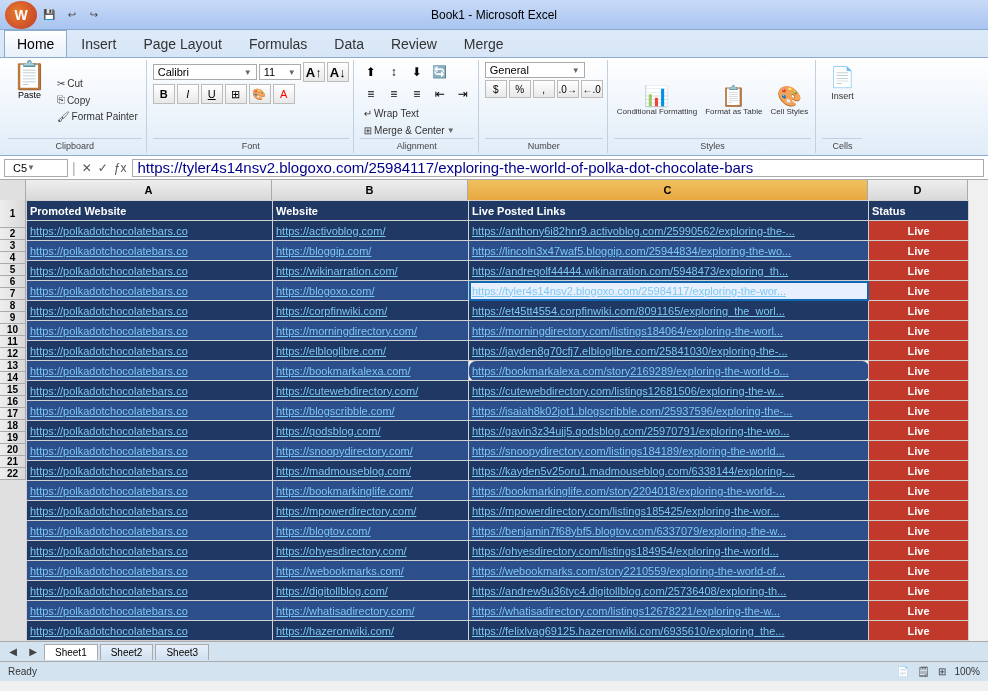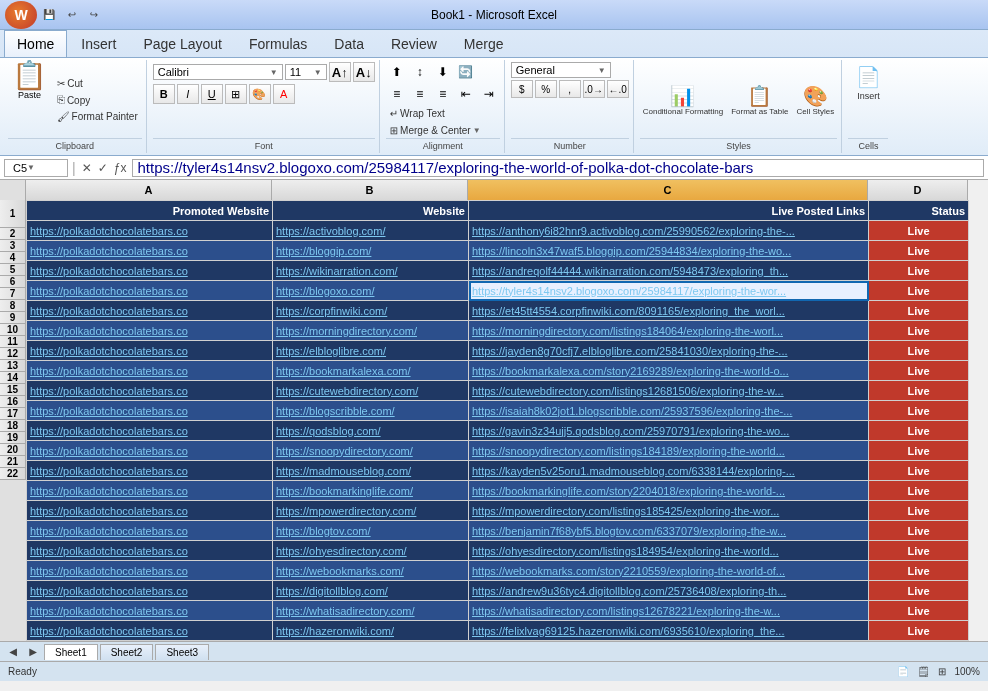--- a/index.html
+++ b/index.html
@@ -108,21 +108,21 @@
 
     
     .font-group-content { flex-direction: column; gap: 2px; }
     .font-row { display: flex; align-items: center; gap: 2px; }
     .font-combo {
       border: 1px solid #aaa;
       background: white;
       padding: 1px 4px;
       font-size: 11px;
       cursor: pointer;
-      width: 130px;
+      width: 104px;
       display: flex; align-items: center; justify-content: space-between;
     }
     .size-combo {
       border: 1px solid #aaa;
       background: white;
       padding: 1px 4px;
       font-size: 11px;
       cursor: pointer;
       width: 42px;
       display: flex; align-items: center; justify-content: space-between;
@@ -223,21 +223,21 @@
     .col-a { width: 246px; min-width: 246px; }
     .col-b { width: 196px; min-width: 196px; }
     .col-c { width: 400px; min-width: 400px; }
     .col-d { width: 100px; min-width: 100px; }
 
     
     .header-row td {
       background: #1f3864;
       color: white;
       font-weight: bold;
-      text-align: right;
+      text-align: left;
       font-size: 13px;
       height: 28px;
     }
 
     
     .dark-row td { background: #1f3864; }
     .dark-row td a, .dark-row td { color: #4fc3f7; text-decoration: underline; }
     .dark-row td.status-cell { background: #c0392b; color: white; font-weight: bold; text-align: center; text-decoration: none; }
 
     .alt-row td { background: #2c4f8c; }
@@ -542,21 +542,21 @@
             </tr>
             <tr class="dark-row">
               <td style="color: rgb(126, 200, 240); text-decoration: underline;">https://polkadotchocolatebars.co</td>
               <td style="color: rgb(126, 200, 240); text-decoration: underline;">https://elbloglibre.com/</td>
               <td style="color: rgb(126, 200, 240); text-decoration: underline;">https://jayden8g70cfj7.elbloglibre.com/25841030/exploring-the-...</td>
               <td class="status-cell">Live</td>
             </tr>
             <tr class="alt-row">
               <td style="color: rgb(126, 200, 240); text-decoration: underline;">https://polkadotchocolatebars.co</td>
               <td style="color: rgb(126, 200, 240); text-decoration: underline;">https://bookmarkalexa.com/</td>
-              <td style="color: rgb(126, 200, 240); text-decoration: underline;">https://bookmarkalexa.com/story2169289/exploring-the-world-o...</td>
+              <td style="color: rgb(126, 200, 240); text-decoration: underline; border-radius: 7px;">https://bookmarkalexa.com/story2169289/exploring-the-world-o...</td>
               <td class="status-cell">Live</td>
             </tr>
             <tr class="dark-row">
               <td style="color: rgb(126, 200, 240); text-decoration: underline;">https://polkadotchocolatebars.co</td>
               <td style="color: rgb(126, 200, 240); text-decoration: underline;">https://cutewebdirectory.com/</td>
               <td style="color: rgb(126, 200, 240);  margin-left: 40px;">https://cutewebdirectory.com/listings12681506/exploring-the-w...</td>
               <td class="status-cell">Live</td>
             </tr>
             <tr class="alt-row">
               <td style="color: rgb(126, 200, 240); text-decoration: underline;">https://polkadotchocolatebars.co</td>

